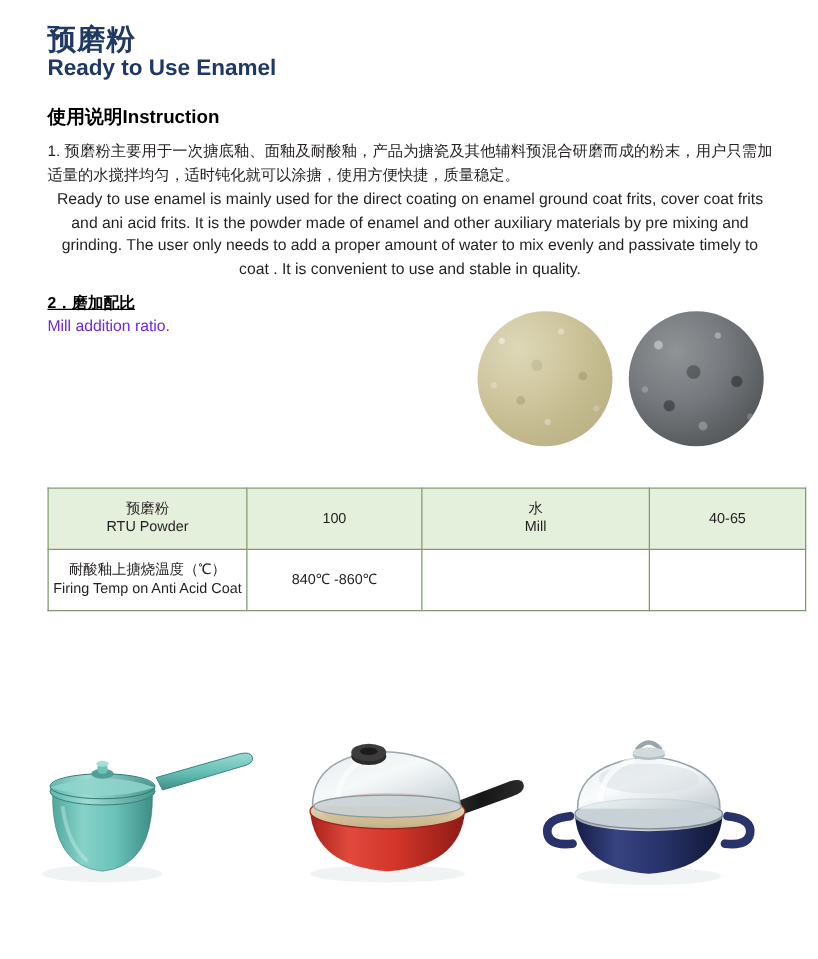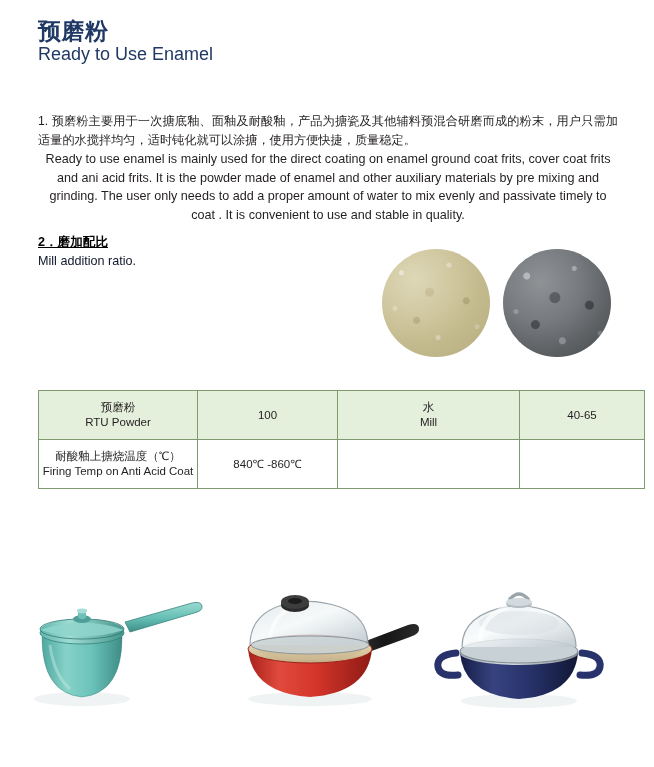--- a/index.html
+++ b/index.html
@@ -28,21 +28,21 @@
     font-size: 23px;
     font-weight: bold;
     color: #1f3864;
     letter-spacing: 0.5px;
   }
   .title-en {
     position: absolute;
     left: 38px;
     top: 44px;
     font-size: 18px;
-    font-weight: normal;
+    font-weight: bold;
     color: #1f3864;
     text-align: center;
   }
   .section-head {
     position: absolute;
     left: 38px;
     top: 84px;
     font-size: 15px;
     font-weight: bold;
     color: #000000;
@@ -75,21 +75,21 @@
     font-size: 12.6px;
     font-weight: bold;
     color: #000000;
     text-decoration: underline;
   }
   .sub-head-en {
     position: absolute;
     left: 38px;
     top: 254px;
     font-size: 12.6px;
-    color: #0f172a;
+    color: #6d28d9;
   }
 
   
   .circle {
     position: absolute;
     border-radius: 50%;
     overflow: hidden;
   }
   .circle-beige {
     left: 382px;
@@ -176,20 +176,21 @@
   #pot-blue  { left: 424px; top: 0px; }
 </style>
 </head>
 <body>
 
 <div class="page">
 
   <div class="title-cn">预磨粉</div>
   <div class="title-en">Ready to Use Enamel</div>
 
+  <div class="section-head">使用说明Instruction</div>
 
   <div class="para-cn">1. 预磨粉主要用于一次搪底釉、面釉及耐酸釉，产品为搪瓷及其他辅料预混合研磨而成的粉末，用户只需加适量的水搅拌均匀，适时钝化就可以涂搪，使用方便快捷，质量稳定。</div>
   <div class="para-en">Ready to use enamel is mainly used for the direct coating on enamel ground coat frits, cover coat frits and ani acid frits. It is the powder made of enamel and other auxiliary materials by pre mixing and grinding. The user only needs to add a proper amount of water to mix evenly and passivate timely to coat . It is convenient to use and stable in quality.</div>
 
   <div class="sub-head">2．磨加配比</div>
   <div class="sub-head-en">Mill addition ratio.</div>
 
   <div class="circle circle-beige">
     <div class="grain"></div>
   </div>

